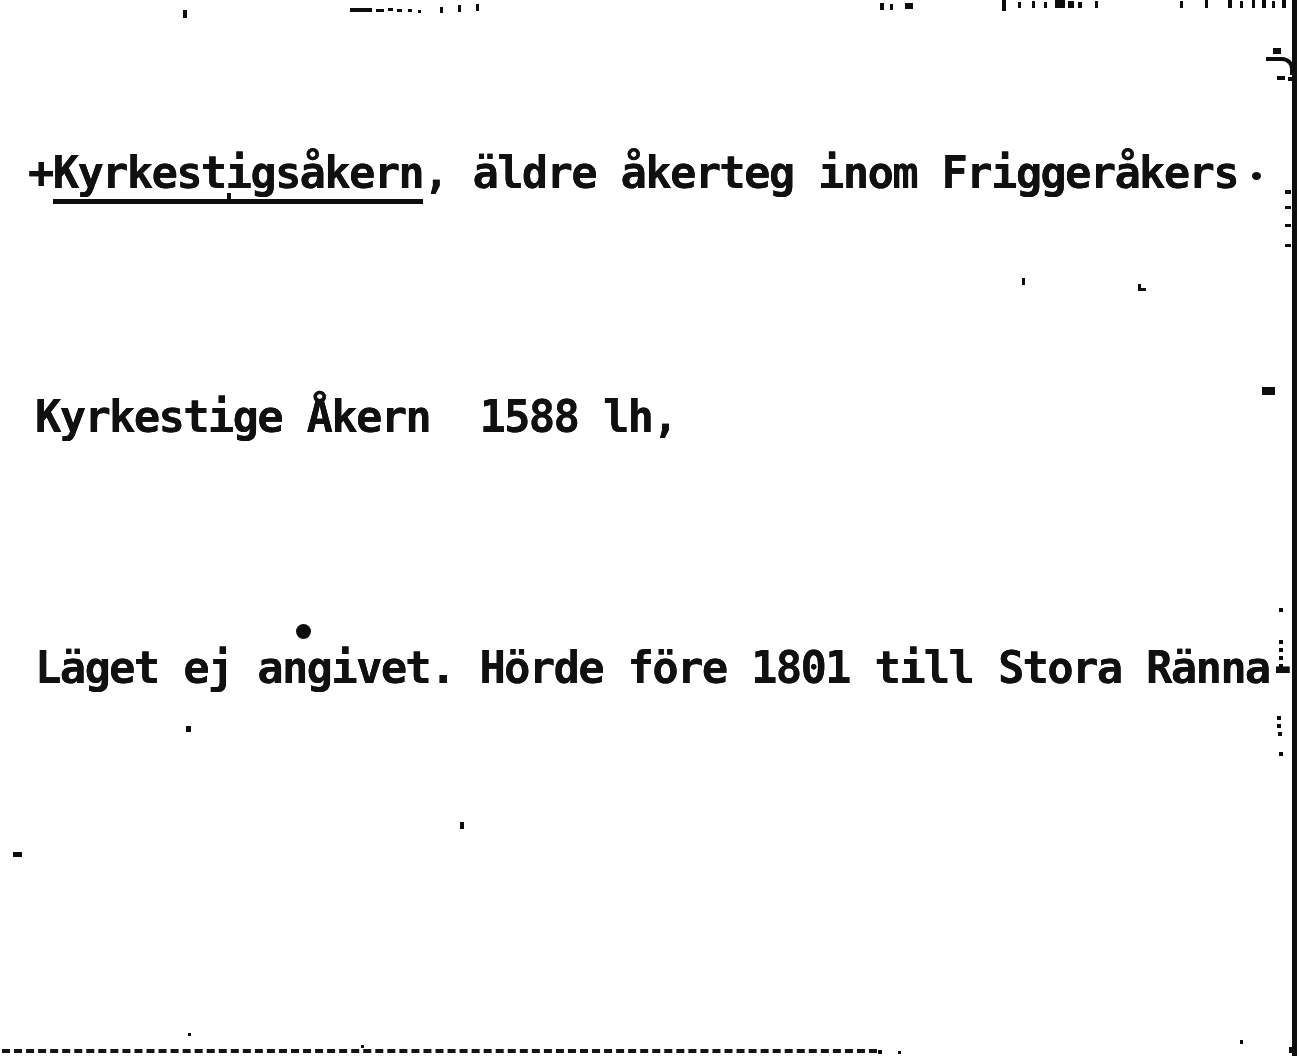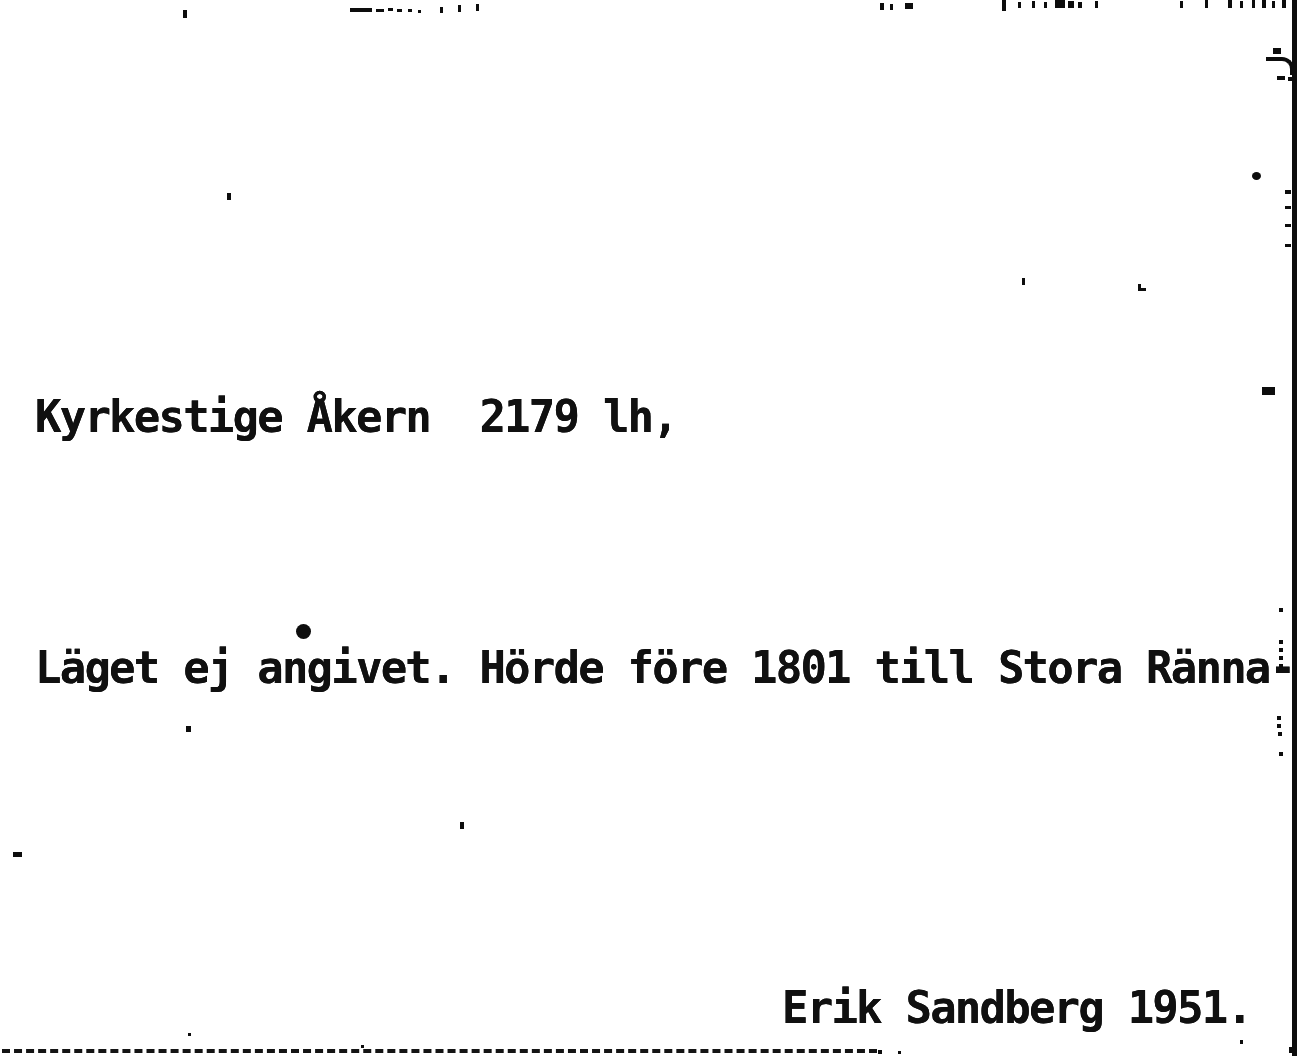--- a/index.html
+++ b/index.html
@@ -45,29 +45,29 @@
     border-top:4px solid #0d0d0d;border-right:4px solid #0d0d0d;
     border-radius:0 12px 0 0;
   }
 </style>
 </head>
 <body>
 
 <div class="card">
 
   <div class="tw entry-block">
+    <div><span>+</span><span class="headword-underline">Kyrkestigsåkern</span><span>, äldre åkerteg inom Friggeråkers</span></div>
   </div>
 
-  <div class="tw attestation-block">Kyrkestige Åkern  2179 lh,</div>
+  <div class="tw attestation-block">Kyrkestige Åkern  1588 lh,</div>
 
   <div class="tw note-block">
     <div>Läget ej angivet. Hörde före 1801 till Stora Ränna-</div>
   </div>
 
-  <div class="tw signature-block">Erik Sandberg 1951.</div>
 
   <div class="right-border"></div>
   <div class="bottom-dashes"></div>
   <div class="squiggle-hook"></div>
   <div id="artifacts">
       <div class="speck" style="left: 183px; top: 10px; width: 4px; height: 8px;"></div>
       <div class="speck" style="left: 350px; top: 8px; width: 22px; height: 4px;"></div>
       <div class="speck" style="left: 376px; top: 9px; width: 8px; height: 3px;"></div>
       <div class="speck" style="left: 388px; top: 8px; width: 5px; height: 3px;"></div>
       <div class="speck" style="left: 397px; top: 9px; width: 5px; height: 3px;"></div>

